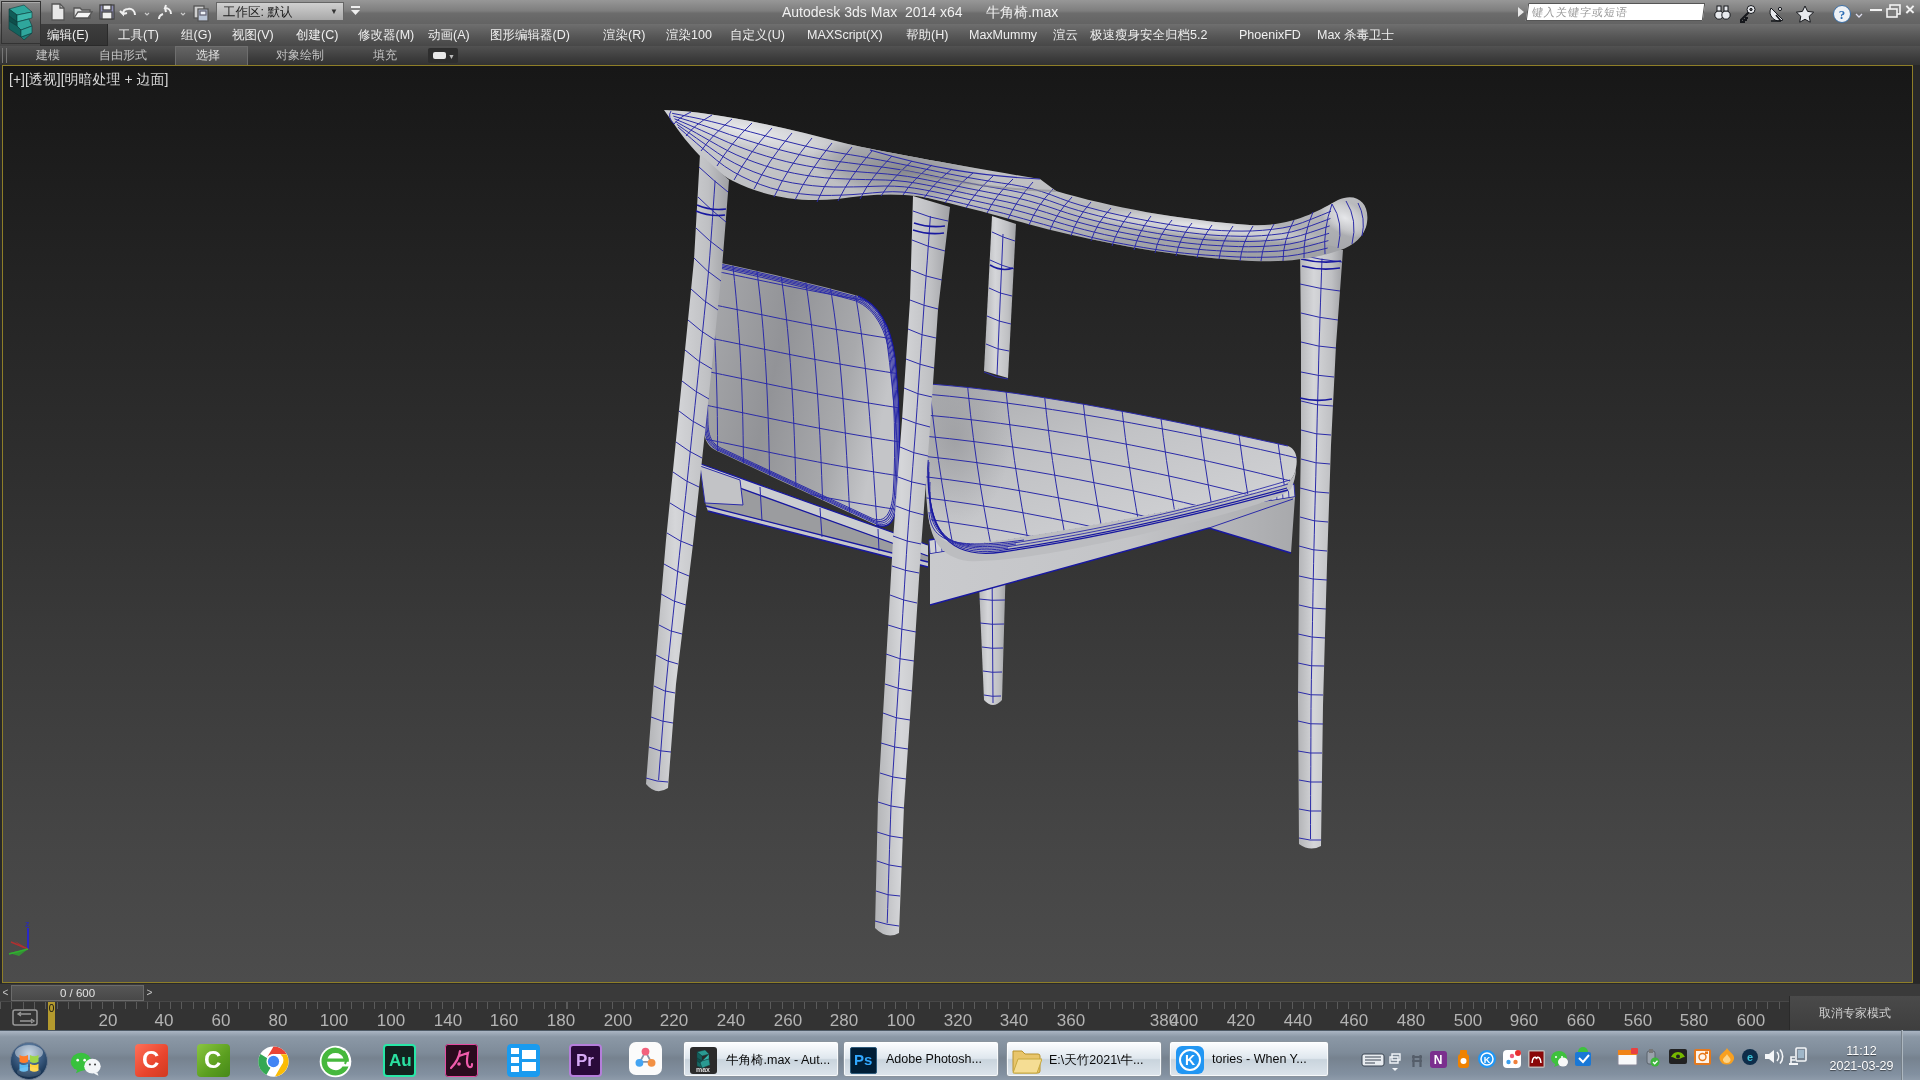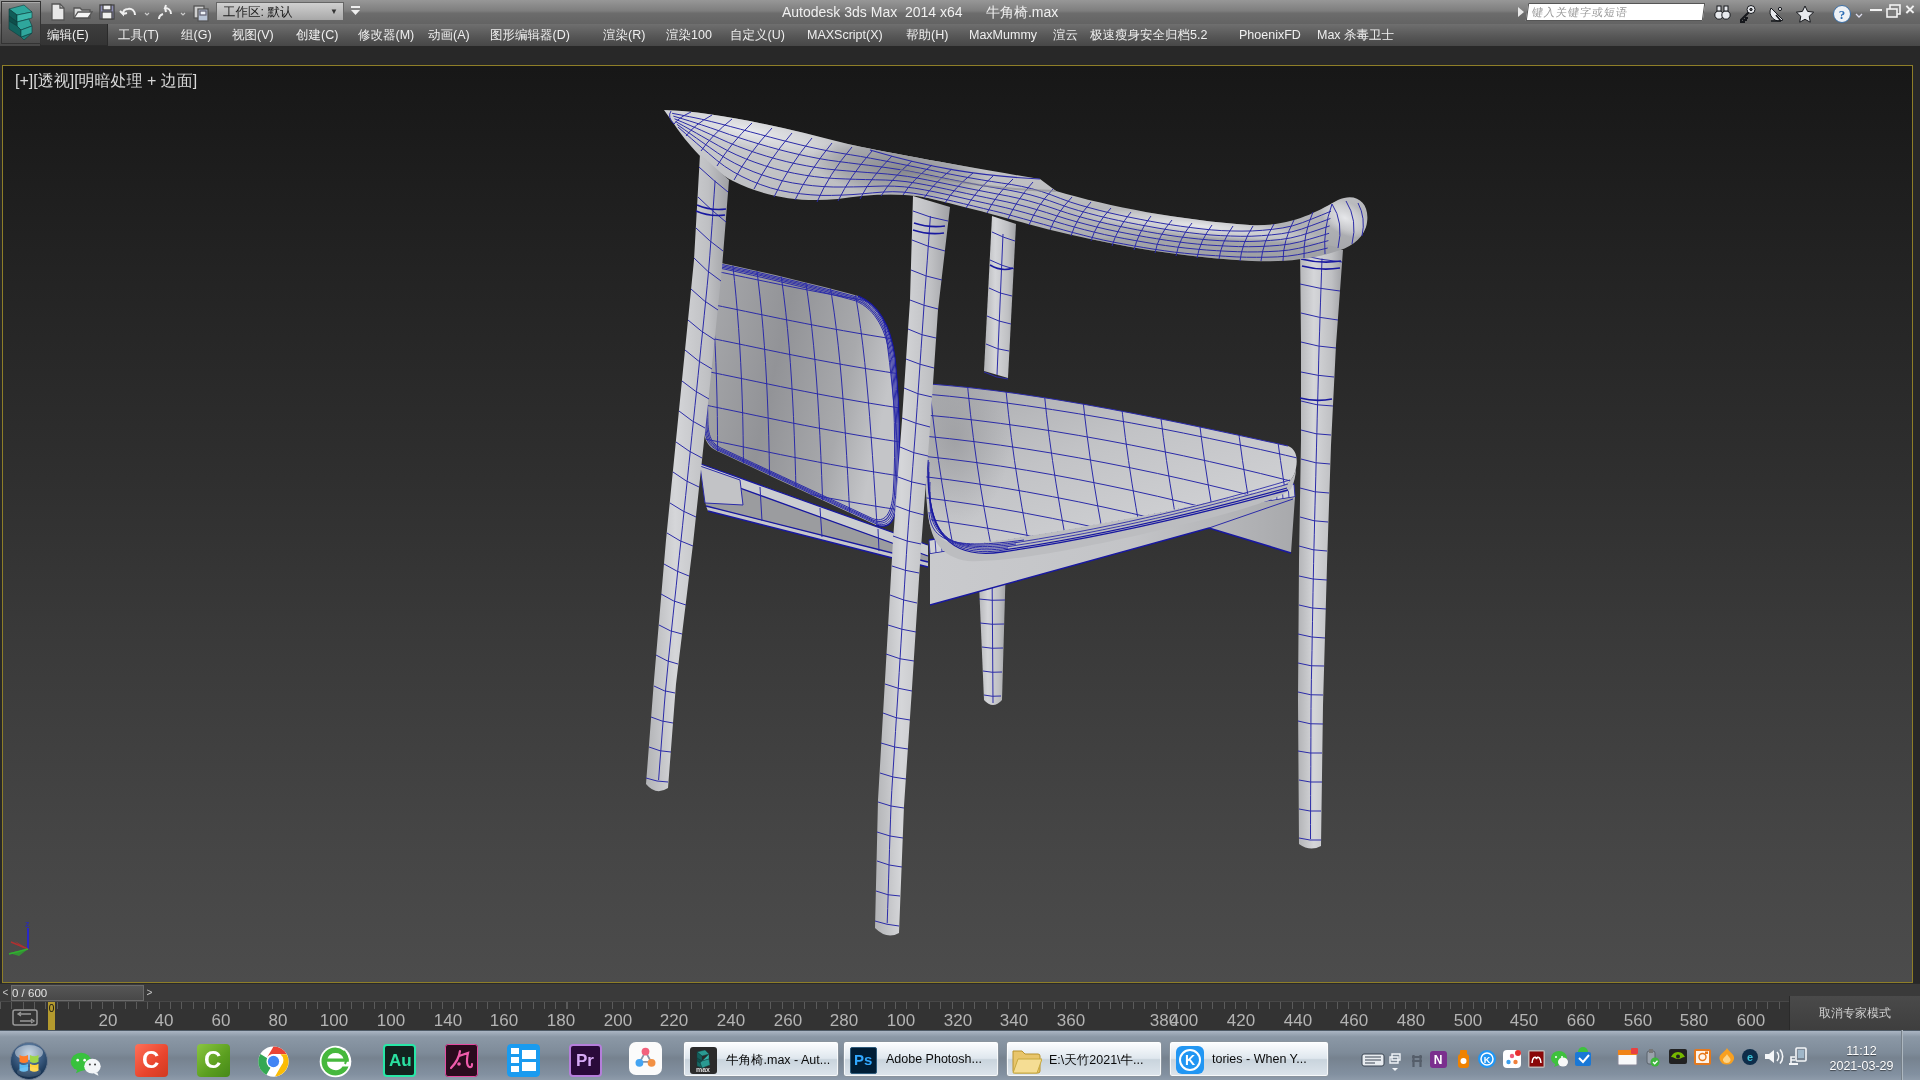--- a/index.html
+++ b/index.html
@@ -6,24 +6,24 @@
 #page{position:absolute;left:0;top:0;width:1920px;height:1080px}
 .abs{position:absolute}
 #titlebar{left:0;top:0;width:1920px;height:24px;background:linear-gradient(#979797,#7e7e7e 45%,#6c6c6c 55%,#636363)}
 #menubar{left:0;top:24px;width:1920px;height:22px;background:linear-gradient(#6f6f6f,#555 60%,#474747)}
 .mi{position:absolute;top:0;height:22px;line-height:22px;color:#efefef;font-size:12.5px;white-space:nowrap}
 #editbox{left:40px;top:0;width:68px;height:22px;background:linear-gradient(#3e3e3e,#333);border:1px solid #2a2a2a;border-top:none}
 #ribbon{left:0;top:46px;width:1920px;height:19px;background:linear-gradient(#525252,#3a3a3a 70%,#323232)}
 .ri{position:absolute;top:0;height:19px;line-height:18px;color:#c2c2c2;font-size:12px;white-space:nowrap}
 #seltab{left:175px;top:0;width:73px;height:19px;background:linear-gradient(#646464,#4a4a4a);border:1px solid #6e6e6e;border-bottom:none}
 #vpwrap{left:2px;top:65px;width:1911px;height:918px;border:1px solid #8e7e28;background:linear-gradient(#171717,#242424 24%,#2f2f2f 45%,#3a3a3a 63%,#454545 84%,#4c4c4c);overflow:hidden}
-#vplabel{left:12px;top:5px;color:#d8d8d8;font-size:16px}
+#vplabel{left:6px;top:5px;color:#d8d8d8;font-size:14px}
 #chairsvg{left:-3px;top:-66px;width:1920px;height:1080px}
 #timeline{left:0;top:983px;width:1920px;height:18px;background:#3a3a3a;border-top:1px solid #2a2a2a}
-#tslider{left:11px;top:1px;width:133px;height:16px;background:linear-gradient(#565656,#484848);border:1px solid #6b6b6b;color:#e3e3e3;font-size:11.5px;text-align:left;line-height:15px}
+#tslider{left:11px;top:1px;width:133px;height:16px;background:linear-gradient(#565656,#484848);border:1px solid #6b6b6b;color:#e3e3e3;font-size:11.5px;text-align:center;line-height:15px}
 .tbtn{position:absolute;top:1px;width:9px;height:16px;color:#c9c9c9;font-size:10px;text-align:center;line-height:15px}
 #ruler{left:0;top:1001px;width:1920px;height:29px;background:#333;border-top:1px solid #484848}
 .rlab{position:absolute;top:9px;font-size:17px;color:#b4b4b4;transform:translateX(-50%)}
 #ticks{left:0;top:0;width:1789px;height:7px;background:repeating-linear-gradient(90deg,#5a5a5a 0 1px,transparent 1px 11.33px)}
 #expertbtn{left:1789px;top:-6px;width:131px;height:35px;background:linear-gradient(#4a4a4a,#3e3e3e);border-left:1px solid #2a2a2a;color:#cfcfcf;font-size:12px;text-align:center;line-height:35px}
 #taskbar{left:0;top:1030px;width:1920px;height:50px;border-top:1px solid #4e5a66;background:linear-gradient(#aab5c3 0%,#8b98a6 12%,#7e8b99 45%,#76828f 55%,#8290a0 88%,#8e9baa 100%)}
 .tbicon{position:absolute;top:1044px;width:33px;height:33px;border-radius:4px}
 .twb{position:absolute;top:1041px;height:36px;border-radius:3px;background:linear-gradient(#fdfeff,#dfe7ee 48%,#c9d4dd 52%,#dde5ec);border:1px solid #8a949e;box-shadow:inset 0 0 0 1px rgba(255,255,255,.75);color:#0b0b0b;font-size:12.5px}
 .twb .lbl{position:absolute;left:42px;top:10px;white-space:nowrap;overflow:hidden;max-width:108px}
 #clock{left:1814px;top:1044px;width:95px;color:#fff;font-size:12.5px;line-height:15px;text-align:center;text-shadow:0 1px 1px rgba(0,0,0,.5)}
@@ -109,20 +109,33 @@
 <span class="mi" style="left:603px">渲染(R)</span>
 <span class="mi" style="left:666px">渲染100</span>
 <span class="mi" style="left:730px">自定义(U)</span>
 <span class="mi" style="left:807px">MAXScript(X)</span>
 <span class="mi" style="left:906px">帮助(H)</span>
 <span class="mi" style="left:969px">MaxMummy</span>
 <span class="mi" style="left:1053px">渲云</span>
 <span class="mi" style="left:1090px">极速瘦身安全归档5.2</span>
 <span class="mi" style="left:1239px">PhoenixFD</span>
 <span class="mi" style="left:1317px">Max 杀毒卫士</span>
+</div>
+<div class="abs" id="ribbon">
+<div class="abs" id="seltab"></div>
+<span class="ri" style="left:36px">建模</span>
+<span class="ri" style="left:99px">自由形式</span>
+<span class="ri" style="left:196px;color:#e0e0e0">选择</span>
+<span class="ri" style="left:276px">对象绘制</span>
+<span class="ri" style="left:373px">填充</span>
+<div class="abs" style="left:428px;top:2px;width:30px;height:15px;background:#2e2e2e;border-radius:2px">
+        <span style="position:absolute;left:5px;top:4px;width:13px;height:7px;background:#e8e8e8;border-radius:2px"></span>
+        <span style="position:absolute;right:3px;top:5px;color:#bbb;font-size:7px">▼</span>
+      </div>
+<div class="abs" style="left:2px;top:2px;width:5px;height:15px;border-left:1px solid #777;border-right:1px solid #777"></div>
 </div>
 <div class="abs" id="vpwrap">
 <span class="abs" id="vplabel">[+][透视][明暗处理 + 边面]</span>
 <svg class="abs" style="left:2px;top:855px" width="40" height="45" viewBox="0 0 40 45">
 <path d="M23 28 L10 20 L16 26 Z" fill="#b03030" opacity=".85"></path>
 <path d="M23 28 L4 32 L14 35 Z" fill="#30a030" opacity=".85"></path>
 <line x1="23" y1="28" x2="23" y2="7" stroke="#2828c8" stroke-width="2"></line>
 <line x1="23" y1="28" x2="6" y2="21" stroke="#b03030" stroke-width="1.5"></line>
 <line x1="23" y1="28" x2="4" y2="33" stroke="#30b030" stroke-width="1.5"></line>
 <text x="20" y="6" fill="#3030a0" font-size="9" font-weight="bold">z</text>
@@ -348,21 +361,21 @@
 <span class="rlab" style="left:958px">320</span>
 <span class="rlab" style="left:1014px">340</span>
 <span class="rlab" style="left:1071px">360</span>
 <span class="rlab" style="left:1164px">380</span>
 <span class="rlab" style="left:1184px">400</span>
 <span class="rlab" style="left:1241px">420</span>
 <span class="rlab" style="left:1298px">440</span>
 <span class="rlab" style="left:1354px">460</span>
 <span class="rlab" style="left:1411px">480</span>
 <span class="rlab" style="left:1468px">500</span>
-<span class="rlab" style="left:1524px">450</span>
+<span class="rlab" style="left:1524px">960</span>
 <span class="rlab" style="left:1581px">660</span>
 <span class="rlab" style="left:1638px">560</span>
 <span class="rlab" style="left:1694px">580</span>
 <span class="rlab" style="left:1751px">600</span>
 <div class="abs" id="expertbtn">取消专家模式</div>
 </div>
 <div class="abs" id="taskbar"></div>
 <svg class="abs" style="left:9px;top:1042px;z-index:5" width="40" height="40" viewBox="0 0 40 40">
 <defs>
         <radialGradient id="orb" cx="50%" cy="30%" r="75%">

